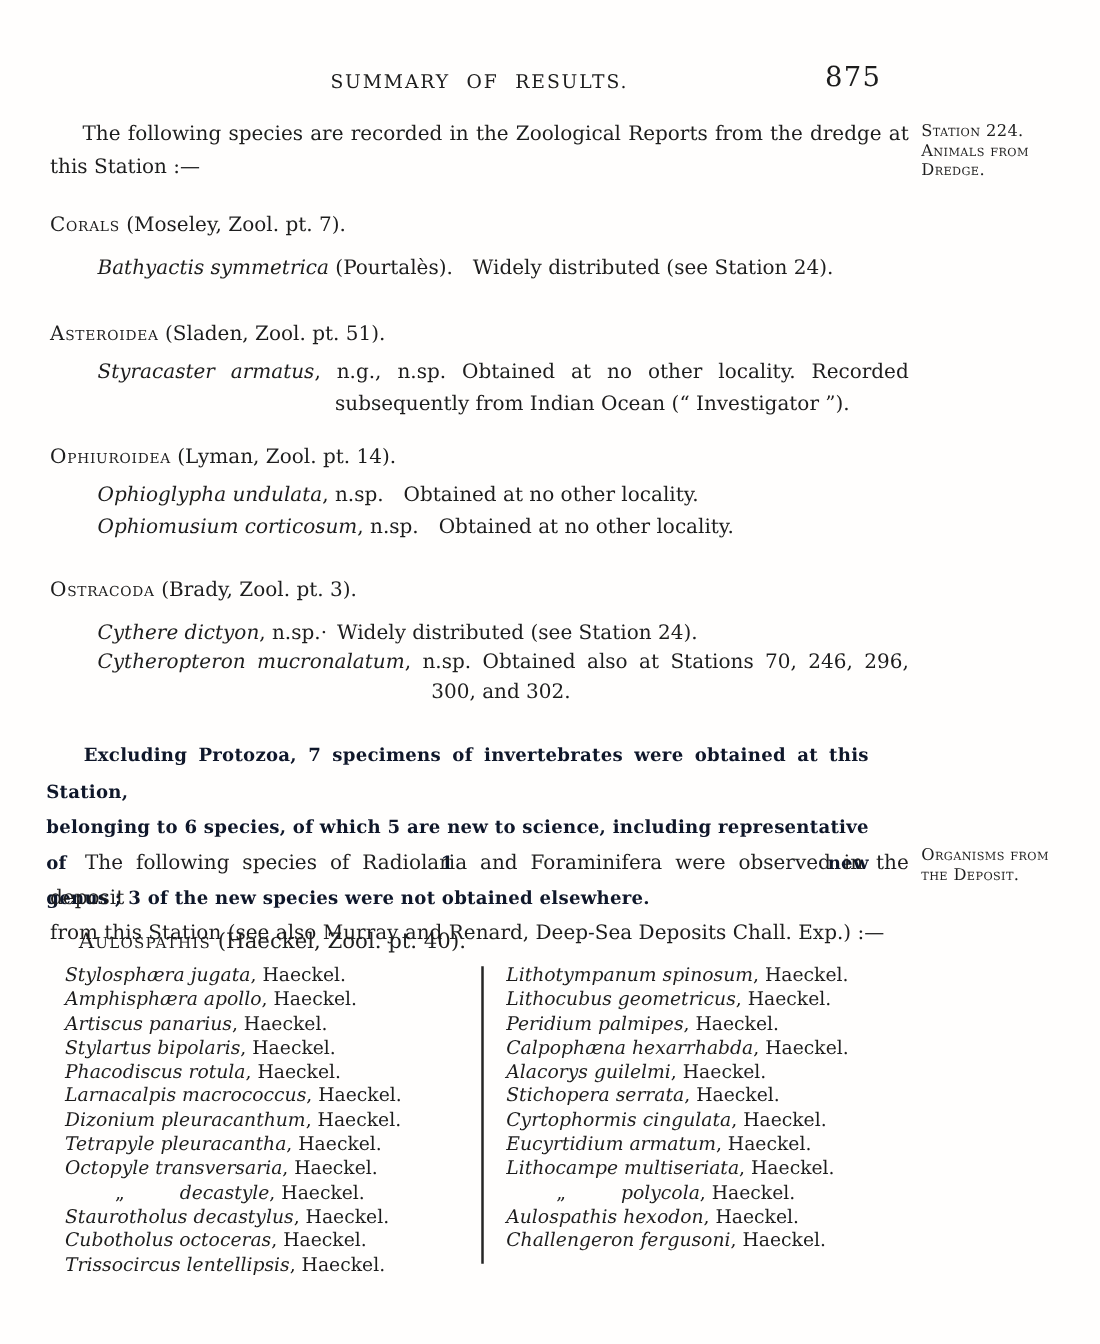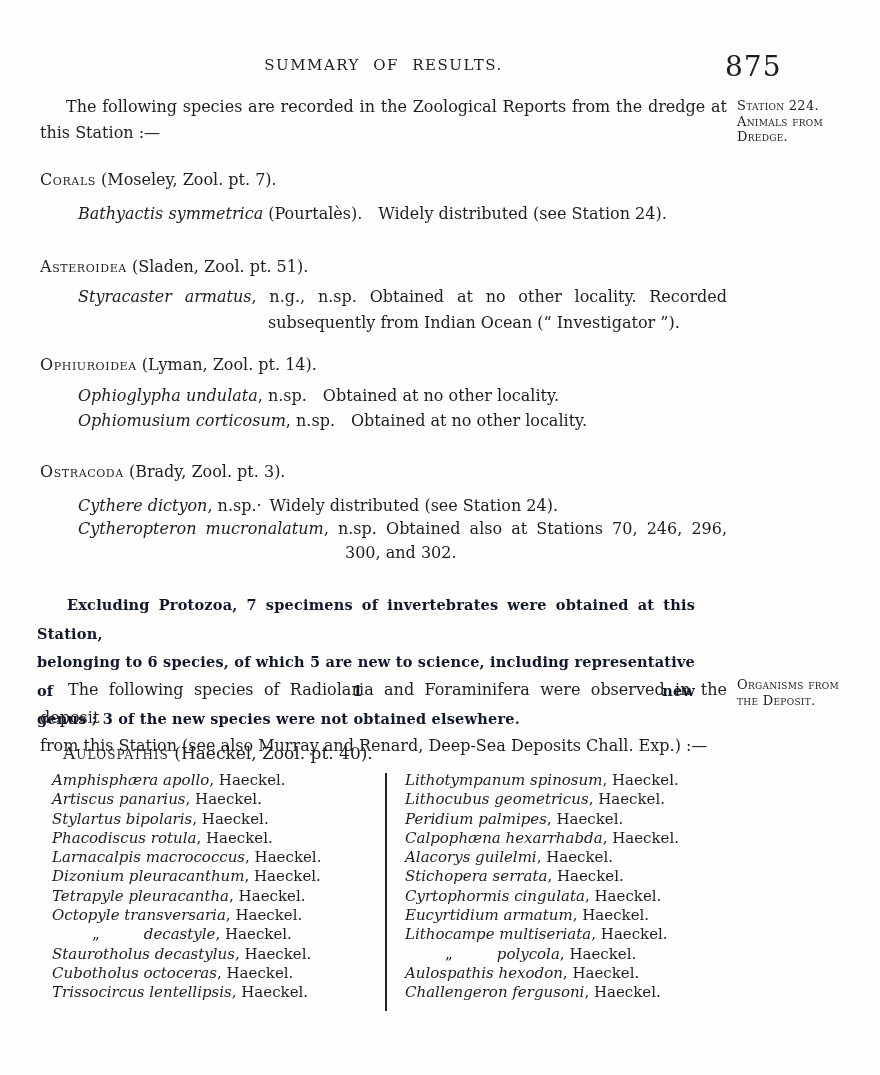--- a/index.html
+++ b/index.html
@@ -13,22 +13,22 @@
   .page { position:absolute; inset:0; background:#fffefd; overflow:hidden; }
 
   .abs { position:absolute; }
 
   
   .running-head {
     position:absolute; top:56px; left:40px; width:687px;
     text-align:center; font-size:15px; letter-spacing:1.5px; word-spacing:7px;
   }
   .page-number {
-    position:absolute; top:50px; left:725px;
-    font-size:28px; letter-spacing:1px;
+    position:absolute; top:50px; left:660px;
+    font-size:22px; letter-spacing:1px;
   }
 
   
   .margin-note {
     position:absolute; left:737px; width:138px;
     font-variant:small-caps; font-size:13px; line-height:15.5px;
     letter-spacing:.3px;
   }
   .margin-note div { white-space:nowrap; }
 
@@ -128,20 +128,21 @@
       <div class="j ind28">The following species of Radiolaria and Foraminifera were observed in the deposit</div>
       <div>from this Station (see also Murray and Renard, Deep-Sea Deposits Chall. Exp.) :—</div>
     </div>
 
     <div class="abs sec-head radio-head" style="top:743px; left:0;"><span class="sc" style="letter-spacing:1px;">Aulospathis</span><span> (Haeckel, Zool. pt. 40).</span></div>
 
     <div class="abs" style="top:771px; left:0; width:687px; height:260px;">
 
       <div class="species-col left">
 
+          <div class="species-line"><span class="ditto"></span><span class="sp-name">Stylosphæra jugata</span><span class="sp-rest">, Haeckel.</span></div>
 
           <div class="species-line"><span class="ditto"></span><span class="sp-name">Amphisphæra apollo</span><span class="sp-rest">, Haeckel.</span></div>
 
           <div class="species-line"><span class="ditto"></span><span class="sp-name">Artiscus panarius</span><span class="sp-rest">, Haeckel.</span></div>
 
           <div class="species-line"><span class="ditto"></span><span class="sp-name">Stylartus bipolaris</span><span class="sp-rest">, Haeckel.</span></div>
 
           <div class="species-line"><span class="ditto"></span><span class="sp-name">Phacodiscus rotula</span><span class="sp-rest">, Haeckel.</span></div>
 
           <div class="species-line"><span class="ditto"></span><span class="sp-name">Larnacalpis macrococcus</span><span class="sp-rest">, Haeckel.</span></div>

